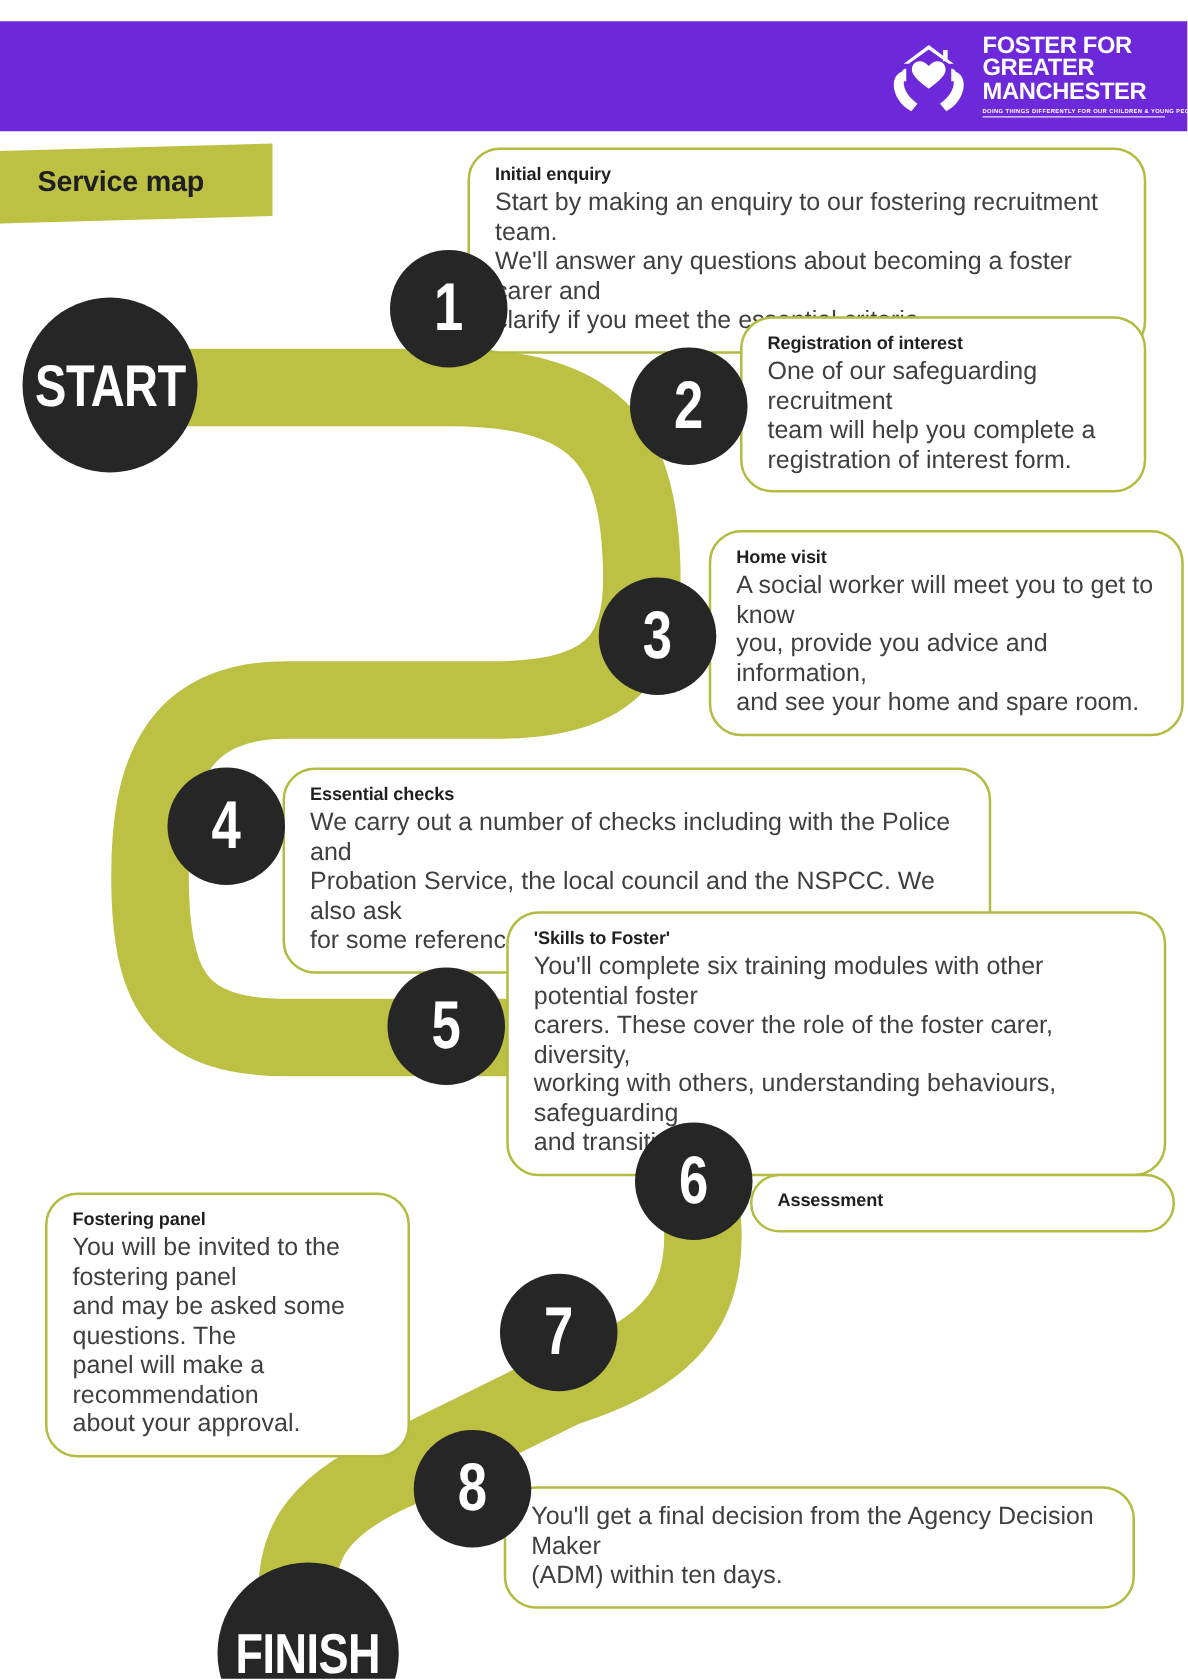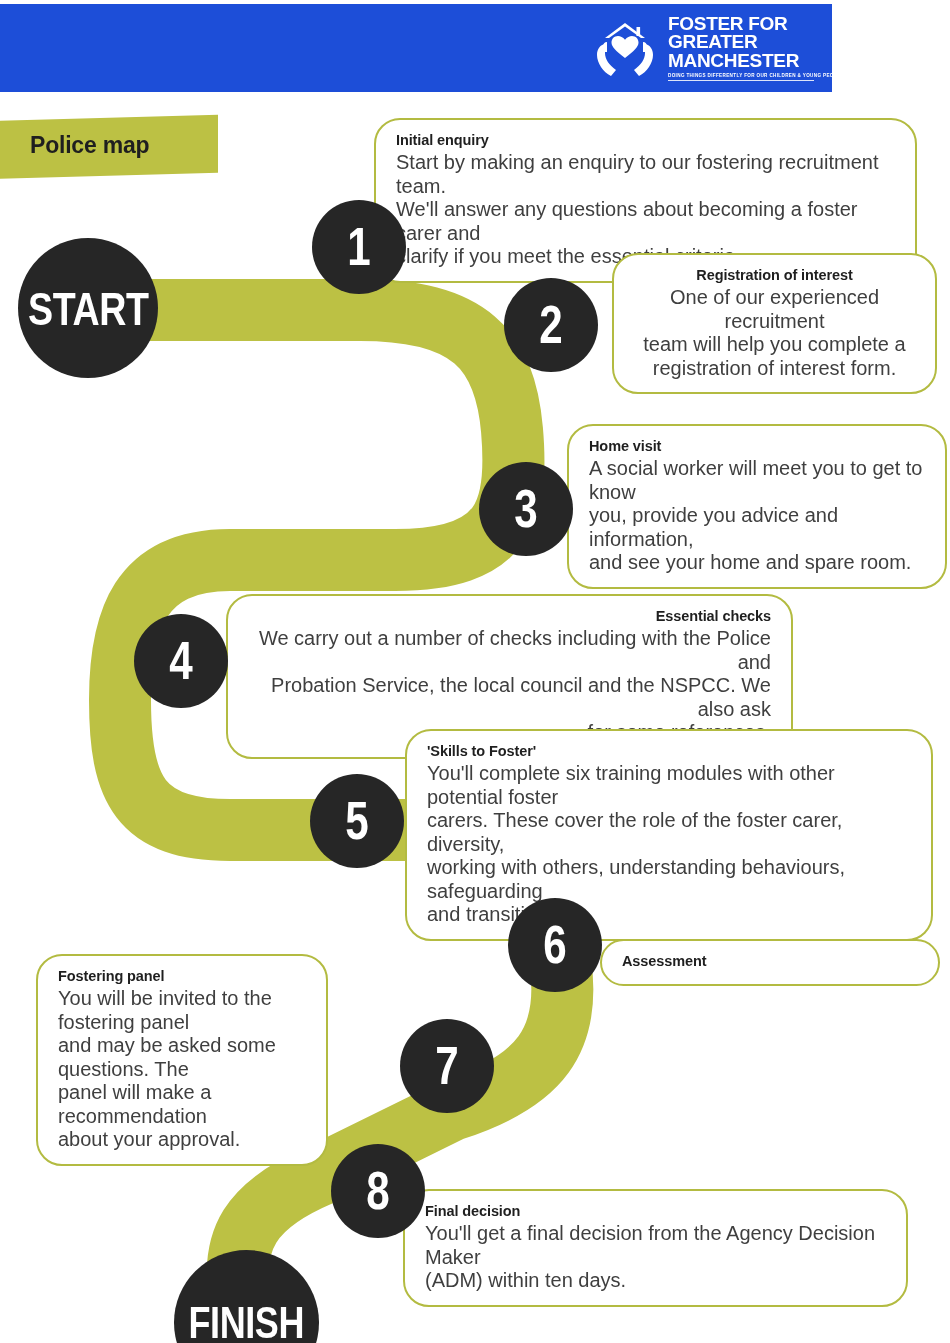--- a/index.html
+++ b/index.html
@@ -10,23 +10,23 @@
   body {
     font-family: "Liberation Sans", sans-serif;
     width: 950px; height: 1343px;
     position: relative;
     overflow: hidden;
   }
 
   
   .header {
     position: absolute;
-    left: 0; top: 4px;
-    width: 832px; height: 88px;
-    background: #1d4ed8;
+    left: 0; top: 17px;
+    width: 950px; height: 88px;
+    background: #6d28d9;
     z-index: 6;
   }
   .logo {
     position: absolute;
     right: 18px; top: 10px;
     height: 68px;
     display: flex;
     align-items: center;
     gap: 10px;
   }
@@ -98,23 +98,23 @@
   .card-body {
     color: #3f3f3f;
     font-size: 20px;
     line-height: 23.5px;
     margin: 0;
     white-space: pre-line;
   }
 
   
   .c1 { left: 374px; top: 118px;  width: 543px; }
-  .c2 { left: 612px; top: 253px;  width: 325px; text-align: center; }
+  .c2 { left: 592px; top: 253px;  width: 325px; }
   .c3 { left: 567px; top: 424px;  width: 380px; }
-  .c4 { left: 226px; top: 594px;  width: 567px; text-align: right; }
+  .c4 { left: 226px; top: 614px;  width: 567px; }
   .c5 { left: 405px; top: 729px;  width: 528px; }
   .c6 { left: 600px; top: 939px;  width: 340px; }
   .c7 { left: 36px;  top: 954px;  width: 292px; }
   .c8 { left: 403px; top: 1189px; width: 505px; }
 
   
   .node {
     position: absolute;
     border-radius: 50%;
     background: #262626;
@@ -186,21 +186,21 @@
     <div class="logo-text">
       <div class="logo-line">FOSTER FOR</div>
       <div class="logo-line">GREATER</div>
       <div class="logo-line">MANCHESTER</div>
       <div class="logo-tag">DOING THINGS DIFFERENTLY FOR OUR CHILDREN &amp; YOUNG PEOPLE</div>
     </div>
   </div>
 </div>
 
 <div class="jm-banner"></div>
-<div class="jm-label">Police map</div>
+<div class="jm-label">Service map</div>
 
 <svg id="road" viewBox="0 0 950 1343">
   <path d="M 95 310
            L 360 310
            C 470 310 505 350 512 430
            C 519 512 505 560 395 560
            L 230 560
            C 140 560 120 620 120 700
            C 120 790 140 830 230 830
            L 420 830
@@ -212,21 +212,21 @@
 
 <div class="card c1">
   <p class="card-title">Initial enquiry</p>
   <p class="card-body">Start by making an enquiry to our fostering recruitment team.
 We'll answer any questions about becoming a foster carer and
 clarify if you meet the essential criteria.</p>
 </div>
 
 <div class="card c2">
   <p class="card-title">Registration of interest</p>
-  <p class="card-body">One of our experienced recruitment
+  <p class="card-body">One of our safeguarding recruitment
 team will help you complete a
 registration of interest form.</p>
 </div>
 
 <div class="card c3">
   <p class="card-title">Home visit</p>
   <p class="card-body">A social worker will meet you to get to know
 you, provide you advice and information,
 and see your home and spare room.</p>
 </div>
@@ -252,21 +252,20 @@
 
 <div class="card c7">
   <p class="card-title">Fostering panel</p>
   <p class="card-body">You will be invited to the fostering panel
 and may be asked some questions. The
 panel will make a recommendation
 about your approval.</p>
 </div>
 
 <div class="card c8">
-  <p class="card-title">Final decision</p>
   <p class="card-body">You'll get a final decision from the Agency Decision Maker
 (ADM) within ten days.</p>
 </div>
 
 <div class="node n1">
     <span>1</span>
   </div>
 <div class="node n2">
     <span>2</span>
   </div>

